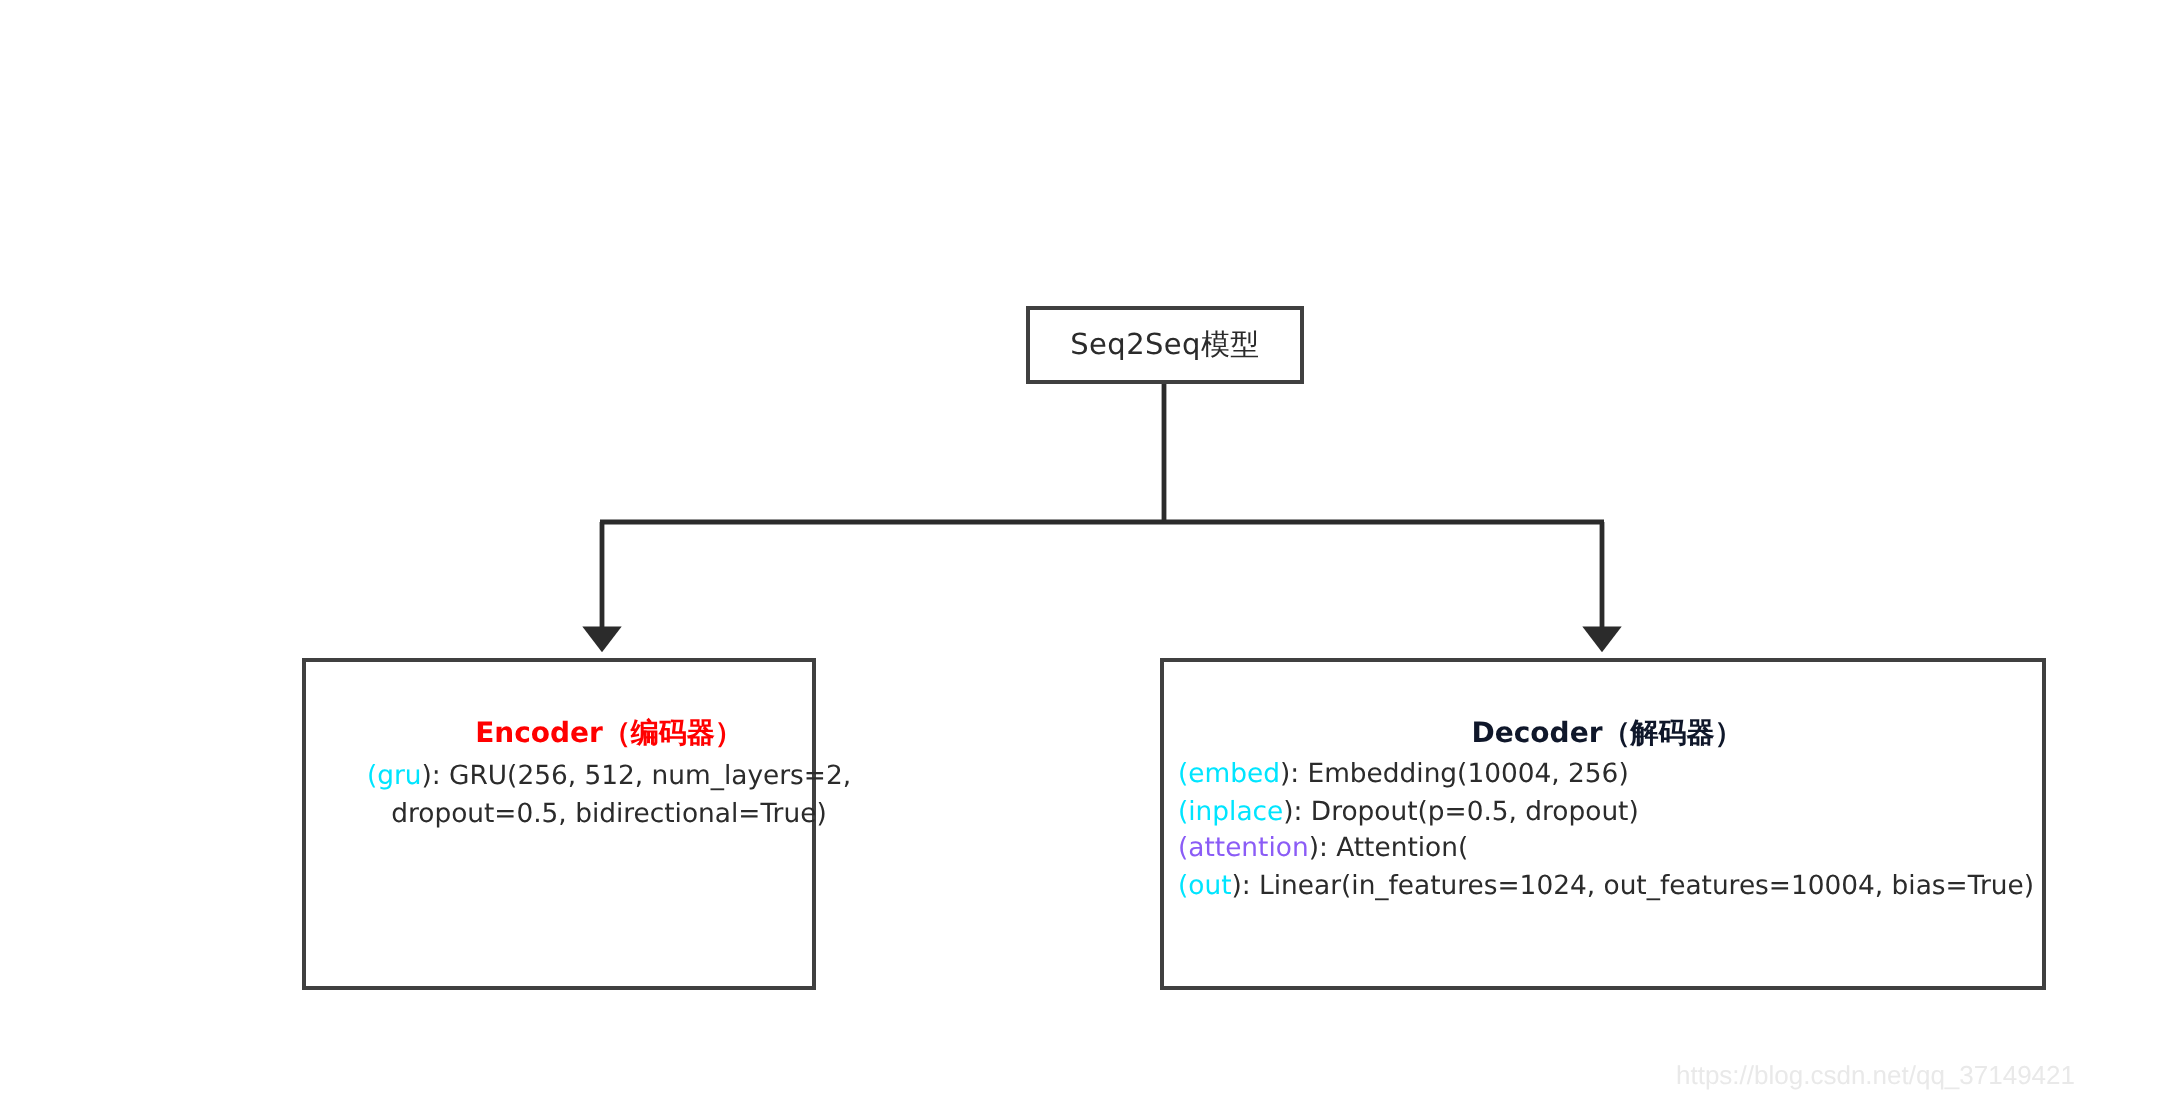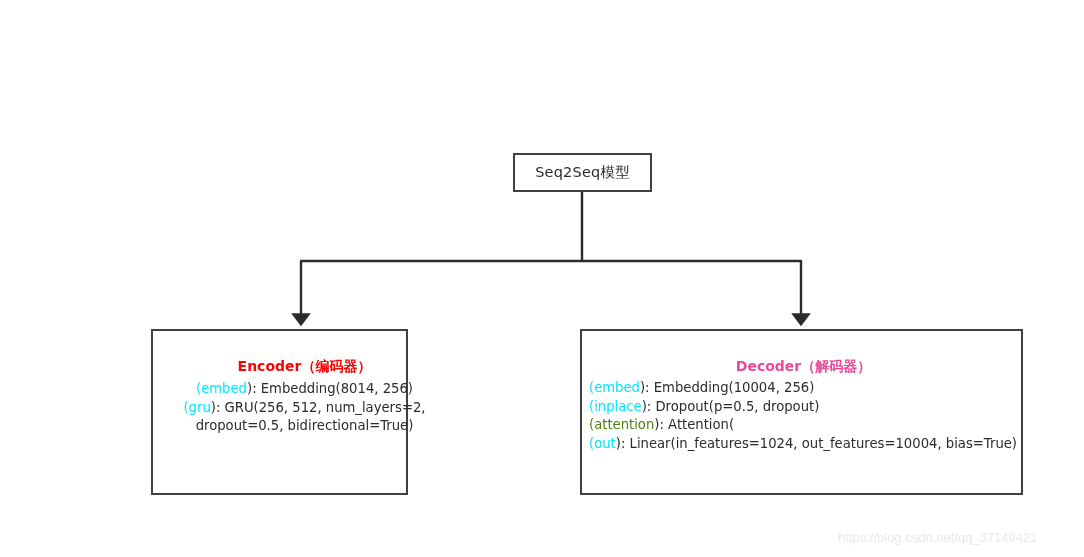--- a/index.html
+++ b/index.html
@@ -156,45 +156,42 @@
   </svg>
 
   <div class="node-box" id="root-box">
     <span id="root-label">Seq2Seq模型</span>
   </div>
 
   <div class="node-box" id="encoder-box">
     <div id="encoder-content">
       <span class="node-title" style="color: rgb(255, 0, 0);">Encoder（编码器）</span>
       <div class="node-body">
-        <span class="kw" style="color: rgb(0, 229, 255);">(embed</span><span>): Embedding(8014, 256)</span>
-      </div>
-      <div class="node-body">
         <span class="kw" style="color: rgb(0, 229, 255);">(gru</span><span>): GRU(256, 512, num_layers=2,</span>
       </div>
       <div class="node-body">
         <span>dropout=0.5, bidirectional=True)</span>
       </div>
     </div>
   </div>
 
   <div class="node-box" id="decoder-box">
     <div id="decoder-content">
       <div id="decoder-title-row">
-        <span class="node-title" style="color: #ec4899;">Decoder（解码器）</span>
+        <span class="node-title" style="color: #0f172a;">Decoder（解码器）</span>
       </div>
       <div id="decoder-body">
         <div class="node-body">
           <span class="kw" style="color: rgb(0, 229, 255);">(embed</span><span>): Embedding(10004, 256)</span>
         </div>
         <div class="node-body">
           <span class="kw" style="color: rgb(0, 229, 255);">(inplace</span><span>): Dropout(p=0.5, dropout)</span>
         </div>
         <div class="node-body">
-          <span class="kw" style="color: #4d7c0f; text-align: center;">(attention</span><span>): Attention(</span>
+          <span class="kw" style="color: #8b5cf6; text-align: center;">(attention</span><span>): Attention(</span>
         </div>
         <div class="node-body">
           <span class="kw" style="color: rgb(0, 229, 255);">(out</span><span>): Linear(in_features=1024, out_features=10004, bias=True)</span>
         </div>
       </div>
     </div>
   </div>
 
   <div id="watermark" style="color: rgb(233, 233, 233);">https://blog.csdn.net/qq_37149421</div>
 

